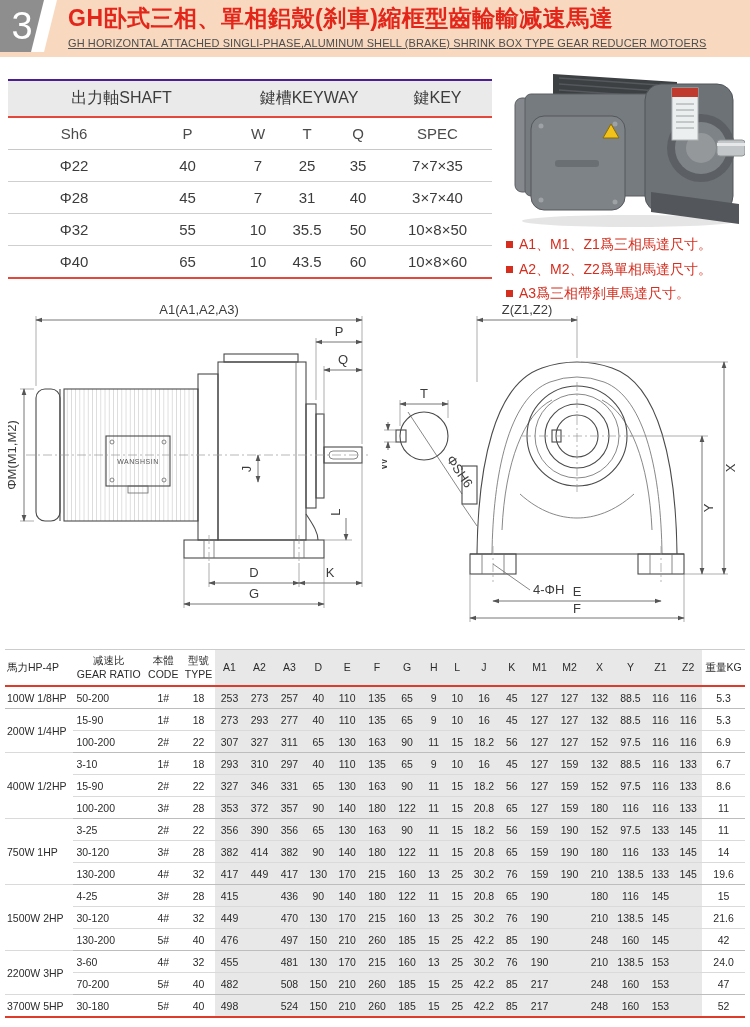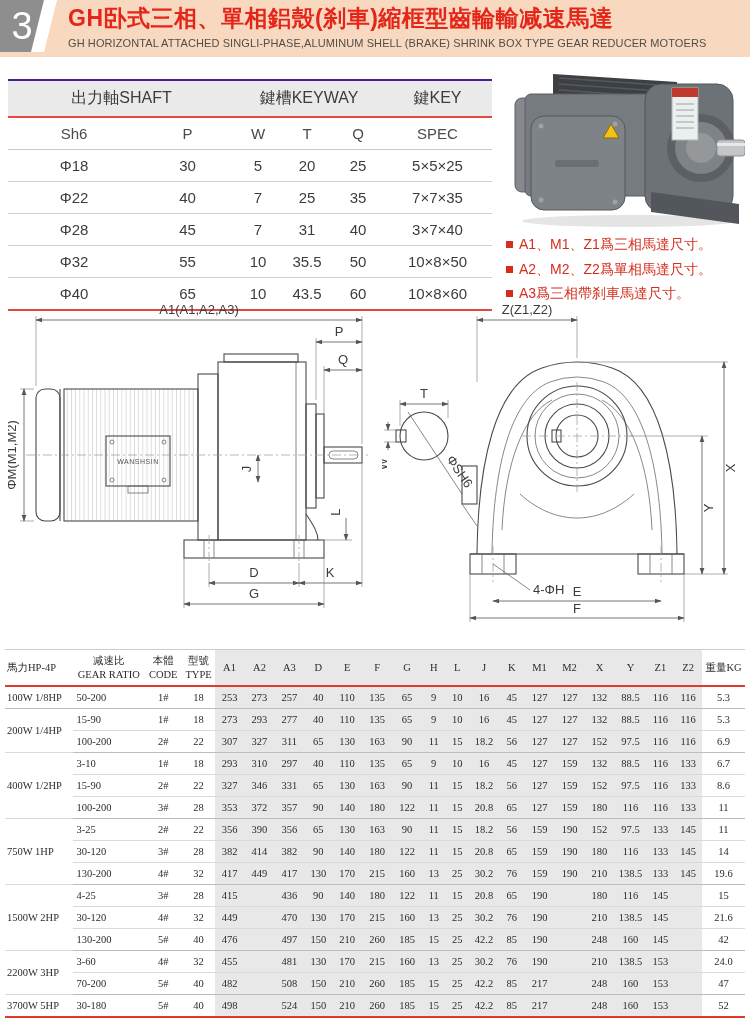--- a/index.html
+++ b/index.html
@@ -7,21 +7,21 @@
     width:750px;height:1027px;position:relative;background:#ffffff;
     font-family:"Liberation Sans",sans-serif;color:#333;overflow:hidden;
   }
   
   .header-band{position:absolute;left:0;top:0;width:750px;height:57px;background:#f8d9bf;}
   .num-box{position:absolute;left:0;top:0;width:44px;height:52px;background:#8e8e8e;color:#fff;
     font-size:38px;display:flex;align-items:center;justify-content:center;}
   .stripe{position:absolute;left:44px;top:0;width:13px;height:52px;background:#fff;transform:skewX(-14deg);transform-origin:top left;}
   .title-wrap{position:absolute;left:68px;top:3px;width:680px;}
   .title-zh{font-size:23px;font-weight:bold;color:#e3251a;letter-spacing:0.5px;white-space:nowrap;}
-  .title-en{font-size:11px;color:#4e4e4e;margin-top:3px;letter-spacing:0.1px;white-space:nowrap;}
+  .title-en{font-size:11px;color:#4e4e4e;margin-top:3px;letter-spacing:0.1px;white-space:nowrap;text-decoration:underline;}
   
   #shaft-wrap{position:absolute;left:8px;top:79px;width:484px;}
   #shaft-table{border-collapse:collapse;table-layout:fixed;width:484px;font-size:15px;color:#3c3c3c;border-top:2px solid #4c1d95;}
   #shaft-table th.group{background:#eaeaea;font-weight:normal;height:33px;border-bottom:2px solid #e2493c;font-size:16px;text-align:center;}
   #shaft-table th.subh{font-weight:normal;height:29px;border-bottom:1px solid #c8c8c8;color:#4b4b4b;font-size:15px;text-align:center;}
   #shaft-table td{text-align:center;height:29px;border-bottom:1px solid #cfcfcf;}
   #shaft-table tr:last-child td{border-bottom:2px solid #e2493c;}
   
   #photo-wrap{position:absolute;left:505px;top:58px;width:240px;height:172px;}
   #notes-wrap{position:absolute;left:506px;top:236px;width:242px;}
@@ -31,21 +31,21 @@
   #side-wrap{position:absolute;left:8px;top:286px;}
   #front-wrap{position:absolute;left:382px;top:298px;}
   svg .ol{fill:none;stroke:#4a4a4a;stroke-width:1.1;}
   svg .thin{fill:none;stroke:#6a6a6a;stroke-width:0.8;}
   svg .cl{fill:none;stroke:#9a9a9a;stroke-width:0.7;stroke-dasharray:9 3 2 3;}
   svg .ext{stroke:#8a8a8a;stroke-width:0.7;}
   svg .dimln{stroke:#666;stroke-width:0.9;fill:none;}
   svg text{font-family:"Liberation Sans",sans-serif;font-size:13px;fill:#3c3c3c;}
   svg text.small{font-size:7px;fill:#555;letter-spacing:0.5px;}
   
-  #spec-wrap{position:absolute;left:5px;top:649px;width:740px;font-family:Liberation Serif, serif;}
+  #spec-wrap{position:absolute;left:5px;top:649px;width:740px;}
   #spec-table{border-collapse:collapse;table-layout:fixed;width:740px;font-size:10.5px;color:#2b2b2b;}
   #spec-table th{font-weight:normal;white-space:pre-line;border-top:1px solid #cccccc;border-bottom:2px solid #df3b2b;
     padding:4px 0;line-height:1.3;font-size:10.5px;text-align:center;vertical-align:middle;}
   #spec-table th.lh0{text-align:left;padding-left:2px;}
   #spec-table th.dim,#spec-table td.dim{background:#e8e8e8;}
   #spec-table td{border-bottom:1px solid #dadada;height:21px;text-align:center;padding:0 1px;}
   #spec-table td.hp{text-align:left;padding-left:2px;}
   #spec-table td.ratio{text-align:left;padding-left:3px;}
   #spec-table tr.ge td{border-bottom:1px solid #bdbdbd;}
   #spec-table tbody tr:last-child td{border-bottom:2px solid #df3b2b;}
@@ -82,28 +82,20 @@
         <th class="subh">Sh6</th>
         <th class="subh">P</th>
         <th class="subh">W</th>
         <th class="subh">T</th>
         <th class="subh">Q</th>
         <th class="subh">SPEC</th>
       </tr>
     </thead>
     <tbody id="shaft-body">
         <tr>
-          <td>Φ18</td>
-          <td>30</td>
-          <td>5</td>
-          <td>20</td>
-          <td>25</td>
-          <td>5×5×25</td>
-        </tr>
-        <tr>
           <td>Φ22</td>
           <td>40</td>
           <td>7</td>
           <td>25</td>
           <td>35</td>
           <td>7×7×35</td>
         </tr>
         <tr>
           <td>Φ28</td>
           <td>45</td>

